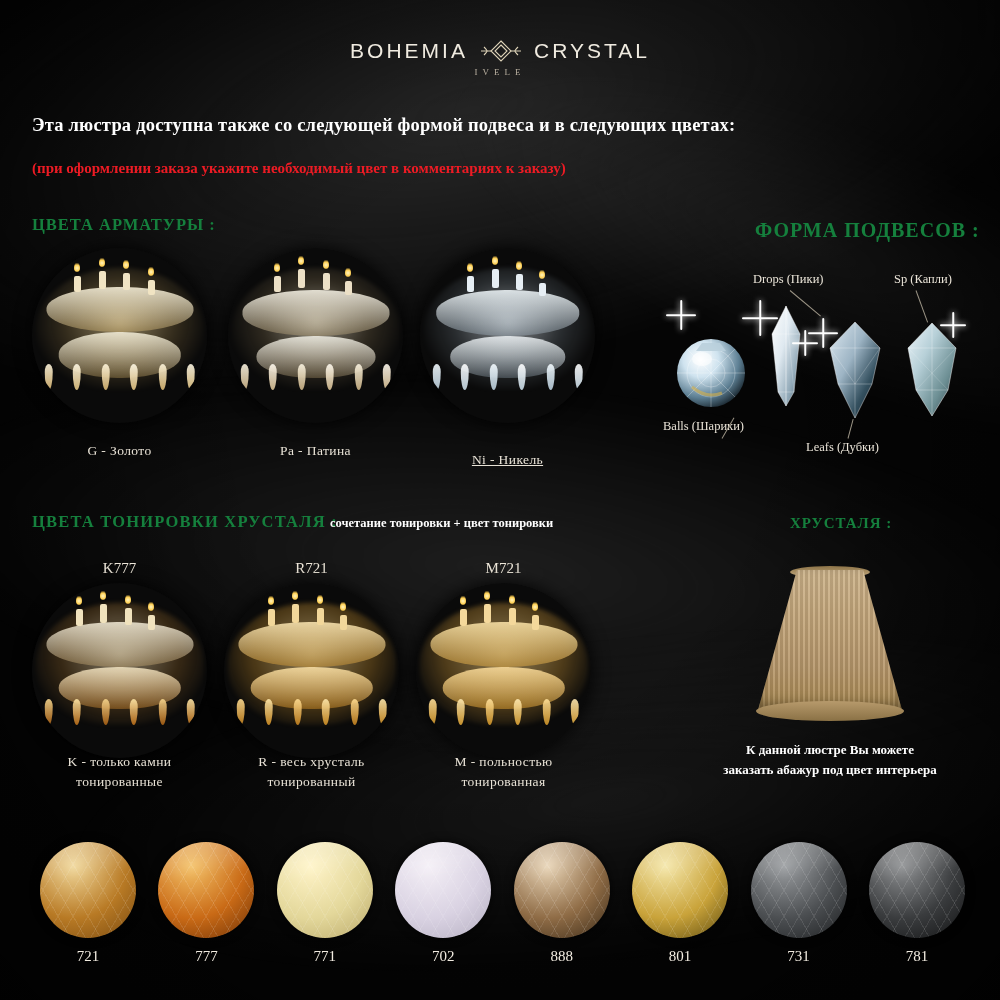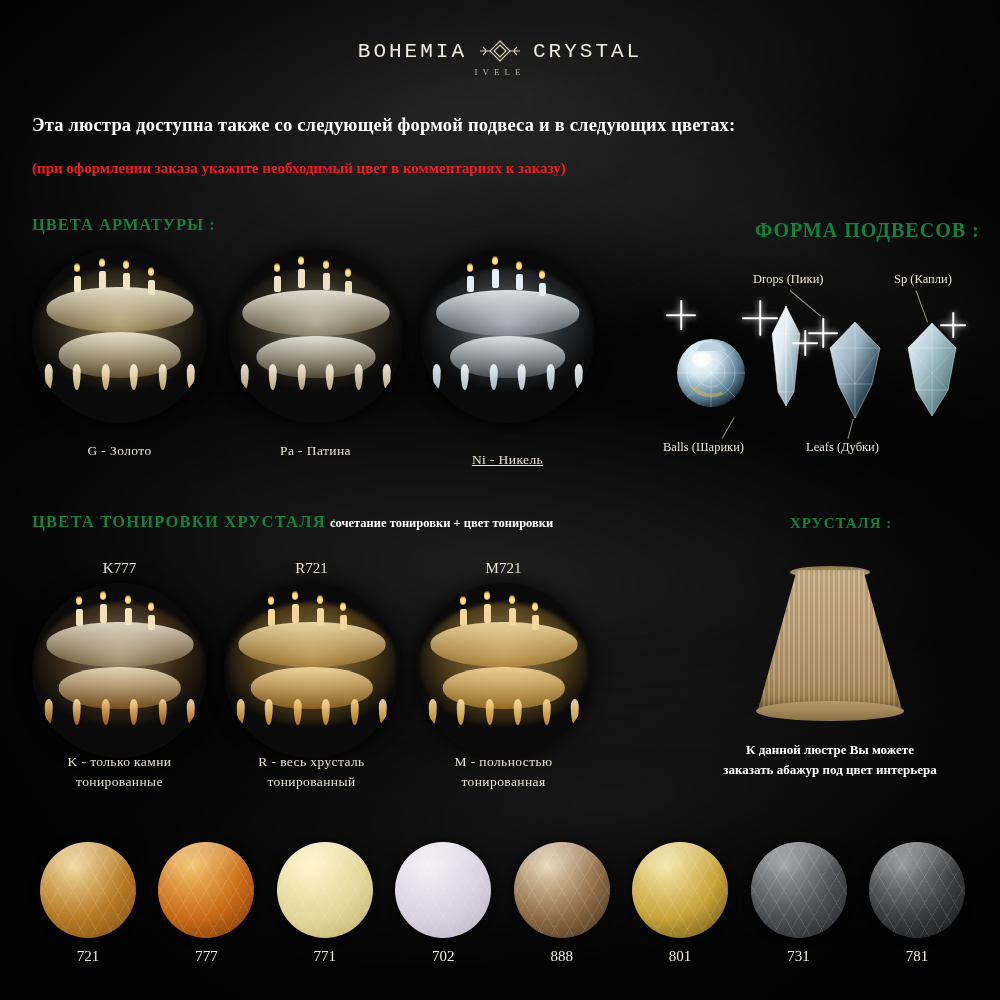--- a/index.html
+++ b/index.html
@@ -32,21 +32,21 @@
 
   
   .logo {
     position:absolute; top:38px; left:0; width:1000px;
     text-align:center; color:#efe9dd;
   }
   .logo .lines {
     display:flex; align-items:center; justify-content:center; gap:10px;
   }
   .logo .word {
-    font-family:Liberation Mono, monospace;
+    font-family:Liberation Sans, sans-serif;
     font-size:21px; letter-spacing:3px; color:#f0ebe0;
   }
   .logo .orn { width:46px; height:26px; }
   .logo .sub {
     font-family:"Liberation Serif", serif;
     font-size:9px; letter-spacing:5px; color:#b9b0a0; margin-top:3px;
   }
 
   
   .headline {
@@ -310,21 +310,21 @@
         <div class="drop" style="background:linear-gradient(180deg,#ffffff,#c6d9e5);"></div>
         <div class="drop" style="background:linear-gradient(180deg,#f4fbff,#b7ccda);"></div>
         <div class="drop" style="background:linear-gradient(180deg,#ffffff,#c6d9e5);"></div>
       </div>
     </div>
   </div>
   <div class="chand-label" style="left:410px; top:452px; width:195px;text-decoration:underline;">Ni - Никель</div>
 
   <div class="pend-label" style="left:753px; top:272px;">Drops (Пики)</div>
   <div class="pend-label" style="left:894px; top:272px;">Sp (Капли)</div>
-  <div class="pend-label" style="left:663px; top:440px;">Balls (Шарики)</div>
+  <div class="pend-label" style="left:663px; top:419px;">Balls (Шарики)</div>
   <div class="pend-label" style="left:806px; top:440px;">Leafs (Дубки)</div>
 
   <div class="pend-leader" style="left:790px; top:290px; width:40px; transform:rotate(40deg);"></div>
   <div class="pend-leader" style="left:916px; top:290px; width:34px; transform:rotate(70deg);"></div>
   <div class="pend-leader" style="left:722px; top:438px; width:24px; transform:rotate(-60deg);"></div>
   <div class="pend-leader" style="left:848px; top:438px; width:20px; transform:rotate(-75deg);"></div>
 
   <div class="crystal" style="left:672px; top:325px; width:78px; height:86px;">
     <svg viewBox="0 0 78 86" width="78" height="86">
       <defs>

